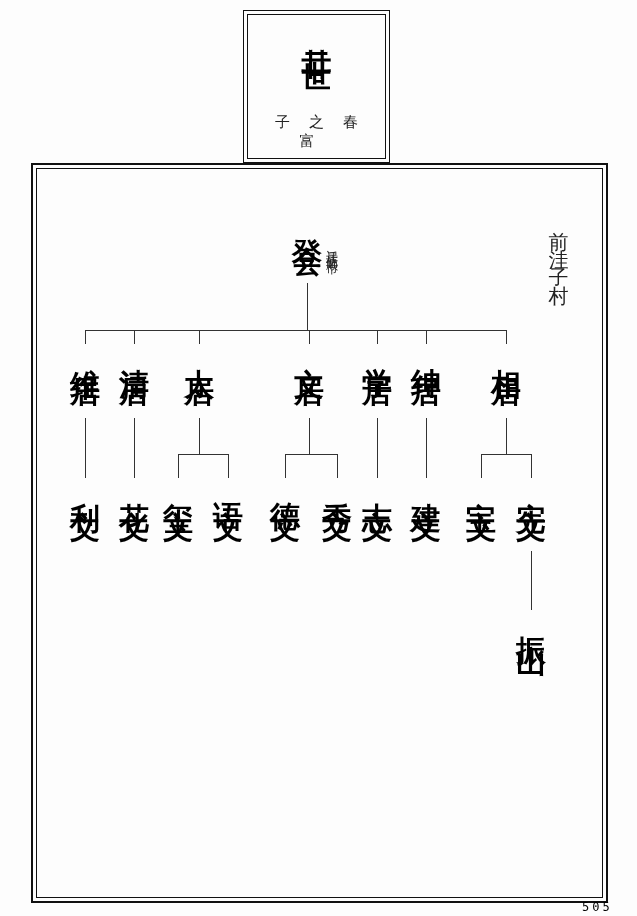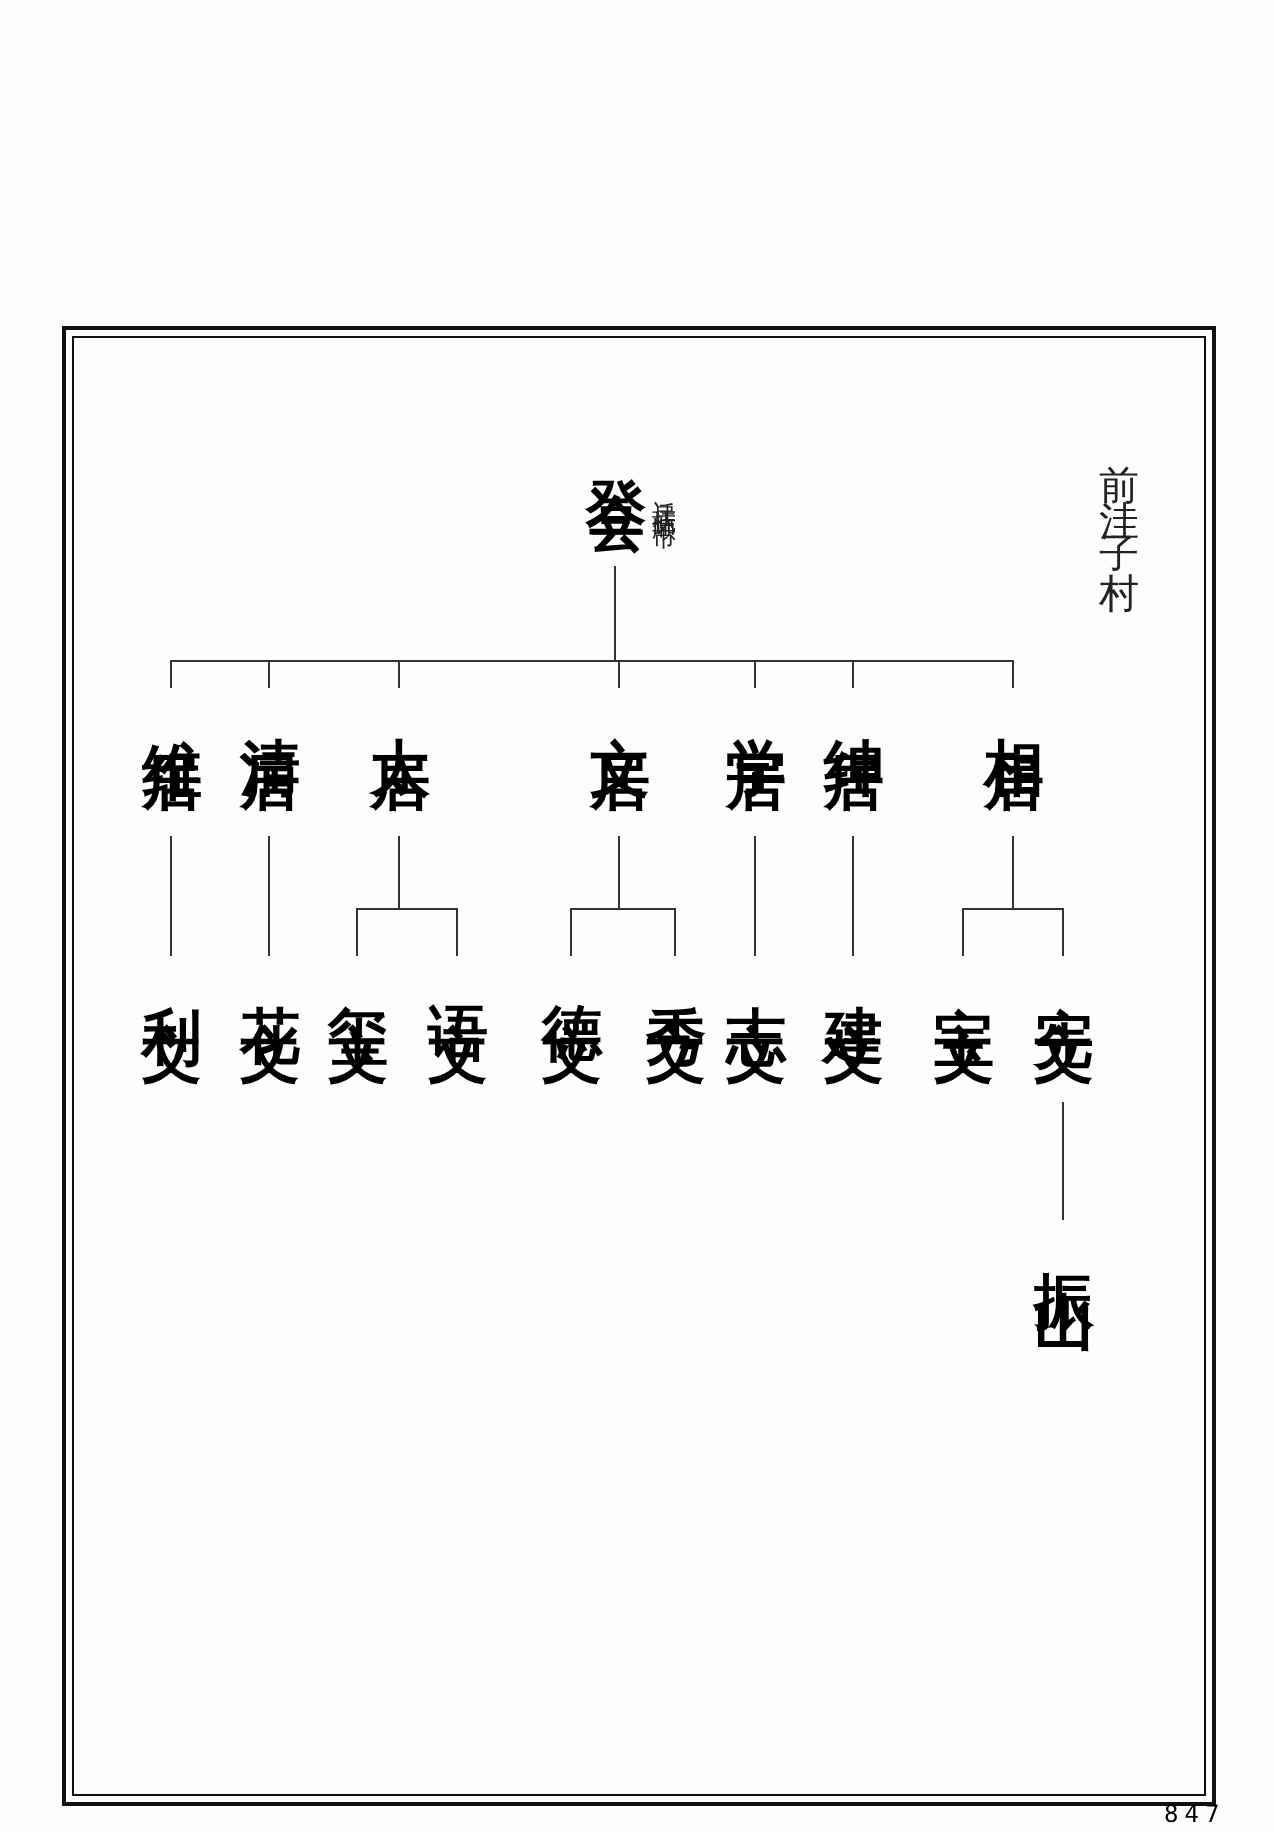--- a/index.html
+++ b/index.html
@@ -107,20 +107,26 @@
     font-size: 12px;
     letter-spacing: 3px;
     font-family: "DejaVu Sans Mono", "Liberation Mono", monospace;
   }
 </style>
 </head>
 <body>
 
 <div class="page">
 
+  <div class="gen-box">
+    <div class="gen-box-inner">
+      <div class="gen-title vtext">廿二世</div>
+      <div class="gen-subtitle">子之春富</div>
+    </div>
+  </div>
 
   <div class="main-box">
     <div class="main-box-inner"></div>
   </div>
 
   <div class="village vtext">前洼子村</div>
 
   <div class="node vtext" style="left:307px; top:214px;">登会</div>
   <div class="root-note vtext" style="left:326px; top:240px;">迁居抚顺市</div>
 
@@ -172,15 +178,15 @@
   <div class="node vtext" style="left:337px; top:478px;">秀文</div>
   <div class="node vtext" style="left:377px; top:478px;">志文</div>
   <div class="node vtext" style="left:426px; top:478px;">建文</div>
   <div class="node vtext" style="left:481px; top:478px;">宝文</div>
   <div class="node vtext" style="left:531px; top:478px;">宪文</div>
 
   <div class="vl" style="left:531px; top:551px; height:59px;"></div>
 
   <div class="node vtext" style="left:531px; top:612px;">振山</div>
 
-  <div class="page-number">847</div>
+  <div class="page-number">505</div>
 
 </div>
 
 </body></html>

